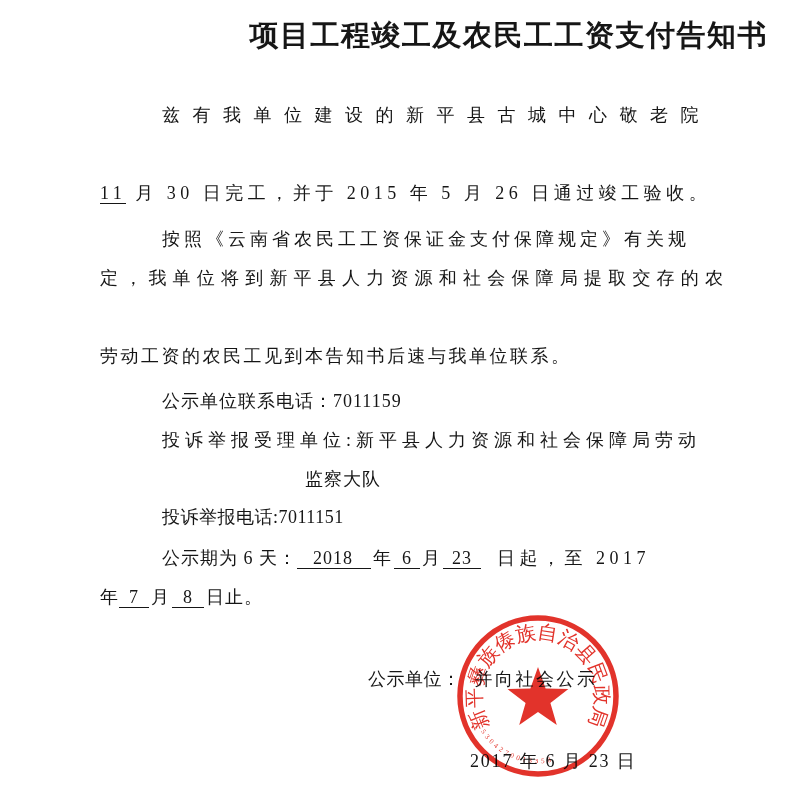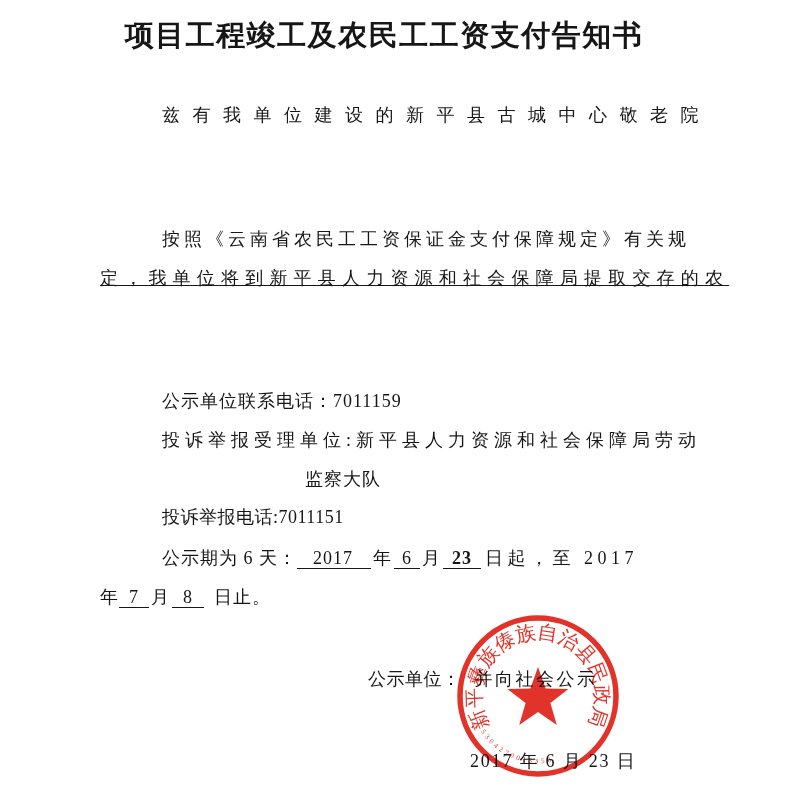--- a/index.html
+++ b/index.html
@@ -6,21 +6,21 @@
   .page{
     position:relative;
     width:793px;height:796px;
     background:#ffffff;
     color:#161616;
     font-family:"Liberation Serif","DejaVu Serif",serif;
     overflow:hidden;
   }
   .doc-title{
     position:absolute;top:16px;left:0;width:768px;
-    text-align:center;font-size:29px;font-weight:bold;letter-spacing:1.5px;
+    text-align:right;font-size:29px;font-weight:bold;letter-spacing:1.5px;
     white-space:nowrap;
   }
   .t{
     position:absolute;left:100px;width:640px;
     font-size:18px;line-height:26px;white-space:nowrap;
   }
   .ind{padding-left:62px;}
   .u{border-bottom:1.2px solid #161616;}
   .seal{
     position:absolute;left:452px;top:610px;width:172px;height:172px;
@@ -29,34 +29,36 @@
   .seal text{font-family:"Liberation Serif","DejaVu Serif",serif;}
 </style>
 </head>
 <body>
 
 <div class="page">
 
   <div class="doc-title">项目工程竣工及农民工工资支付告知书</div>
 
   <div class="t ind" style="top:102px;letter-spacing:12.5px;">兹有我单位建设的新平县古城中心敬老院</div>
+  <div class="t" style="top:180px;letter-spacing:4.5px;"><span class="u">11</span><span> 月 30 日完工，并于 2015 年 5 月 26 日通过竣工验收。</span></div>
 
   <div class="t ind" style="top:226px;letter-spacing:4px;">按照《云南省农民工工资保证金支付保障规定》有关规</div>
-  <div class="t" style="top:265px;letter-spacing:6.2px;text-decoration:underline;">定，我单位将到新平县人力资源和社会保障局提取交存的农</div>
+  <div class="t" style="top:265px;letter-spacing:6.2px;">定，我单位将到新平县人力资源和社会保障局提取交存的农</div>
+  <div class="t" style="top:343px;letter-spacing:2.5px;">劳动工资的农民工见到本告知书后速与我单位联系。</div>
 
   <div class="t ind" style="top:388px;letter-spacing:1px;">公示单位联系电话：7011159</div>
   <div class="t ind" style="top:427px;letter-spacing:5px;">投诉举报受理单位:新平县人力资源和社会保障局劳动</div>
   <div class="t" style="top:466px;left:305px;letter-spacing:1px;">监察大队</div>
   <div class="t ind" style="top:504px;letter-spacing:0.5px;">投诉举报电话:7011151</div>
 
   <div class="t ind" style="top:545px;letter-spacing:1px;">
-    <span>公示期为 6 天：</span><span class="u" style="padding:0 18px 0 16px;">2017</span><span style="margin:0 2px;">年</span><span class="u" style="padding:0 8px;">6</span><span style="margin:0 2px;">月</span><span class="u" style="padding:0 9px;font-weight:bold;">23</span><span style="margin-left:4px;letter-spacing:4.5px;">日起，至 2017</span>
+    <span>公示期为 6 天：</span><span class="u" style="padding:0 18px 0 16px;">2018</span><span style="margin:0 2px;">年</span><span class="u" style="padding:0 8px;">6</span><span style="margin:0 2px;">月</span><span class="u" style="padding:0 9px;">23</span><span style="margin-left:16px;letter-spacing:4.5px;">日起，至 2017</span>
   </div>
   <div class="t" style="top:584px;letter-spacing:1px;">
-    <span>年</span><span class="u" style="padding:0 10px;">7</span><span style="margin:0 2px;">月</span><span class="u" style="padding:0 11px;">8</span><span style="margin-left:10px;">日止。</span>
+    <span>年</span><span class="u" style="padding:0 10px;">7</span><span style="margin:0 2px;">月</span><span class="u" style="padding:0 11px;">8</span><span style="margin-left:2px;">日止。</span>
   </div>
 
   <div class="t" style="top:666px;left:368px;letter-spacing:0.5px;">
     <span>公示单位：</span><span style="margin-left:14px;letter-spacing:2.5px;">并向社会公示</span>
   </div>
   <div class="t" style="top:748px;left:470px;letter-spacing:1.8px;">2017 年 6 月 23 日</div>
 
   <svg class="seal" viewBox="0 0 172 172">
     <circle cx="86" cy="86" r="78" fill="none" stroke="#e0231a" stroke-width="5.5"></circle>
     <defs>

